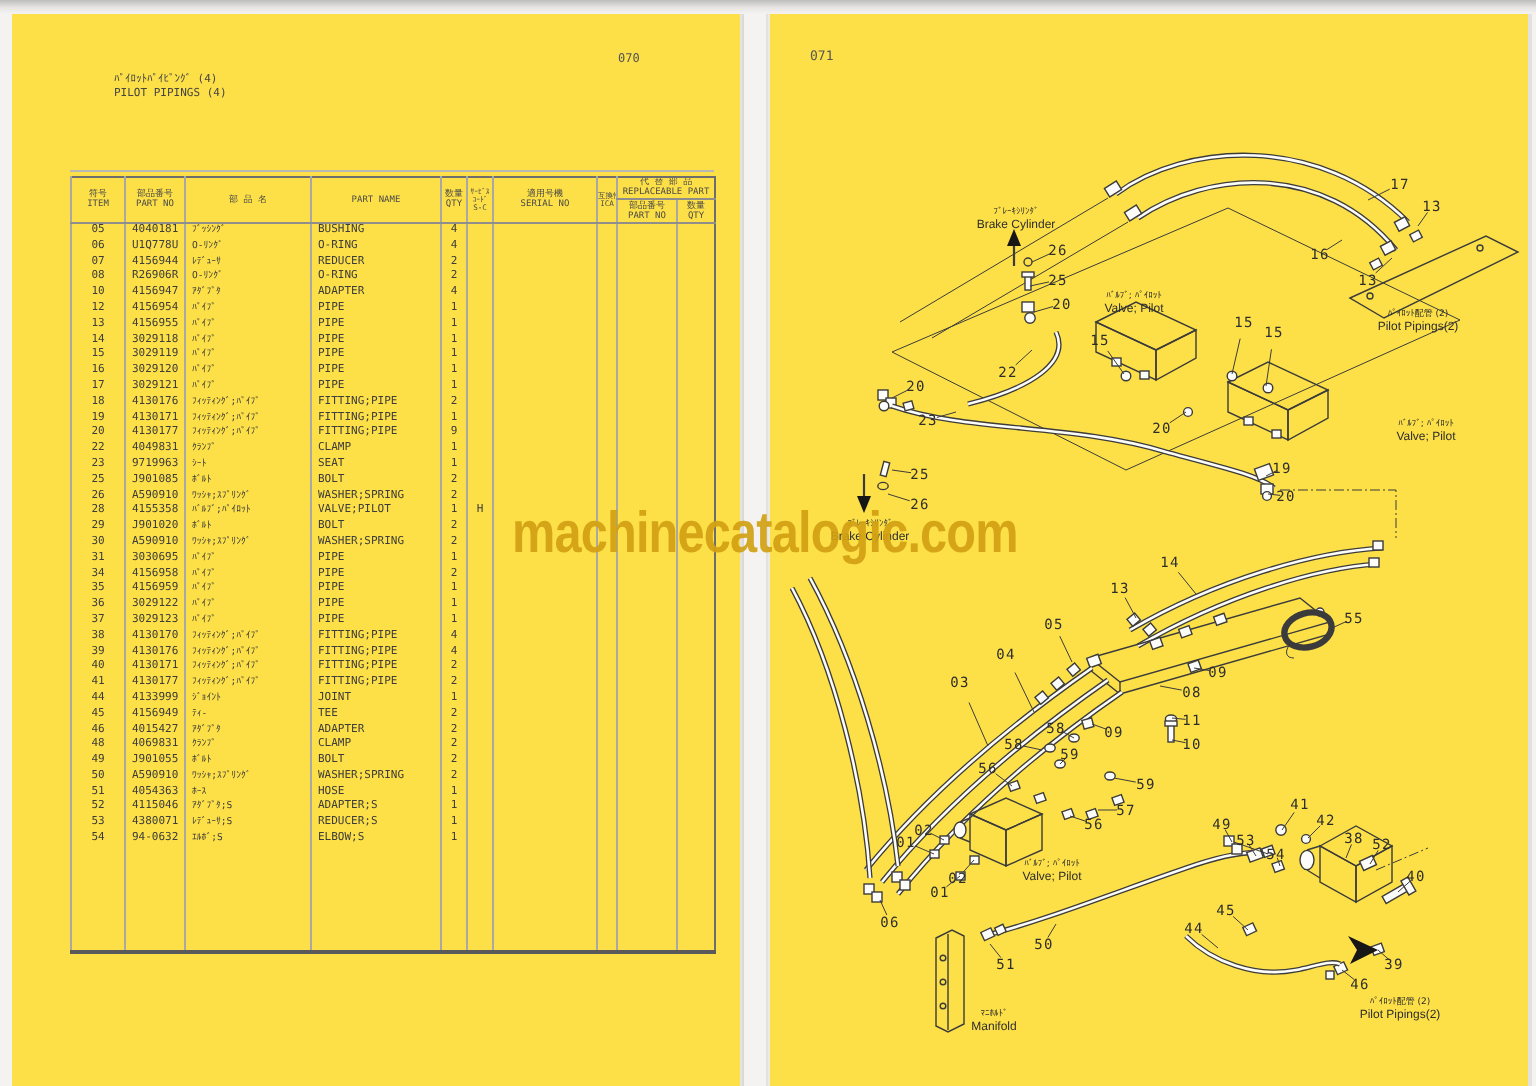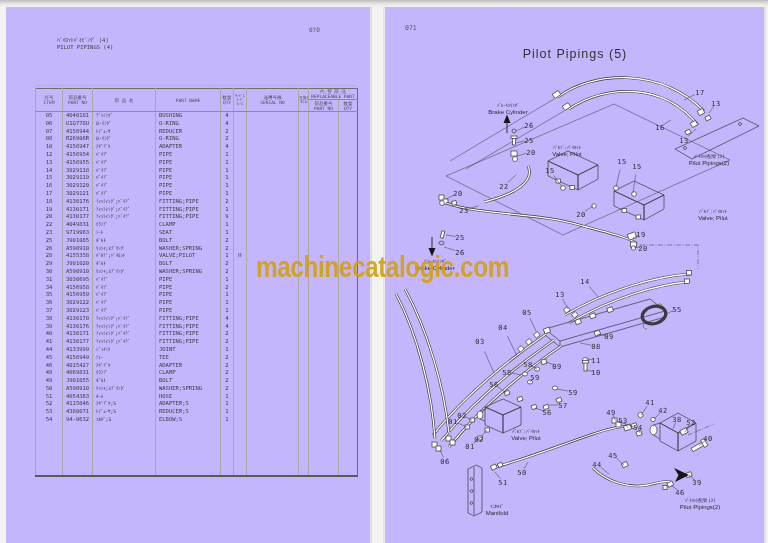--- a/index.html
+++ b/index.html
@@ -1,20 +1,20 @@
 <!DOCTYPE html>
 <html><head>
 <meta charset="utf-8">
 <style>
   html,body{margin:0;padding:0;background:#f4f3f1;}
   body{width:768px;height:543px;position:relative;overflow:hidden;
        font-family:"DejaVu Sans Mono",monospace;color:#3a3a3a;}
   .scan-strip{position:absolute;left:0;top:0;width:768px;height:7px;
        background:linear-gradient(#bdbdbb,#e7e6e3 55%,#f4f3f1);}
-  .page{position:absolute;top:7px;height:536px;background:#c4b5fd;}
+  .page{position:absolute;top:7px;height:536px;background:#fde047;}
   .page.left{left:6px;width:365px;box-shadow:inset -1px 0 0 #e4e3df;}
   .page.right{left:384px;width:382px;box-shadow:inset 1px 0 0 #eceae6, inset -2px 0 0 #e2e1dd;}
   .gapline{position:absolute;top:7px;height:536px;width:1px;background:#dbdad6;}
 
   
   .lp-title{position:absolute;left:51px;top:30px;font-size:5.5px;line-height:7px;color:#444;white-space:pre;}
   .lp-pageno{position:absolute;left:303px;top:19px;font-size:6px;color:#555;}
   .lp-table{position:absolute;left:29px;top:81px;width:322px;height:389px;}
   .lp-table::before{content:"";position:absolute;left:0;right:0;top:-3px;border-top:1px solid #b9b8b4;}
   table{width:100%;height:100%;table-layout:fixed;border-collapse:collapse;
@@ -599,21 +599,20 @@
             <td></td>
             <td></td>
           </tr>
         </tbody>
     </table>
   </div>
 </div>
 
 <div class="page right">
   <div class="rp-pageno">071</div>
-  <div class="rp-title-en">Pilot Pipings (5)</div>
 
   <svg class="diagram" width="378" height="470" viewBox="0 0 378 470">
     <g class="ln">
 
       <path class="to" d="M 170 34 C 205 8 272 4 316 48"></path>
         <path class="ti" d="M 170 34 C 205 8 272 4 316 48"></path>
       <path class="to" d="M 181 46 C 216 22 274 18 310 62"></path>
         <path class="ti" d="M 181 46 C 216 22 274 18 310 62"></path>
       <rect class="nut" x="310" y="46.5" width="6" height="5" transform="rotate(-28 313 49)"></rect>
       <rect class="nut" x="303" y="58.5" width="6" height="5" transform="rotate(-28 306 61)"></rect>

